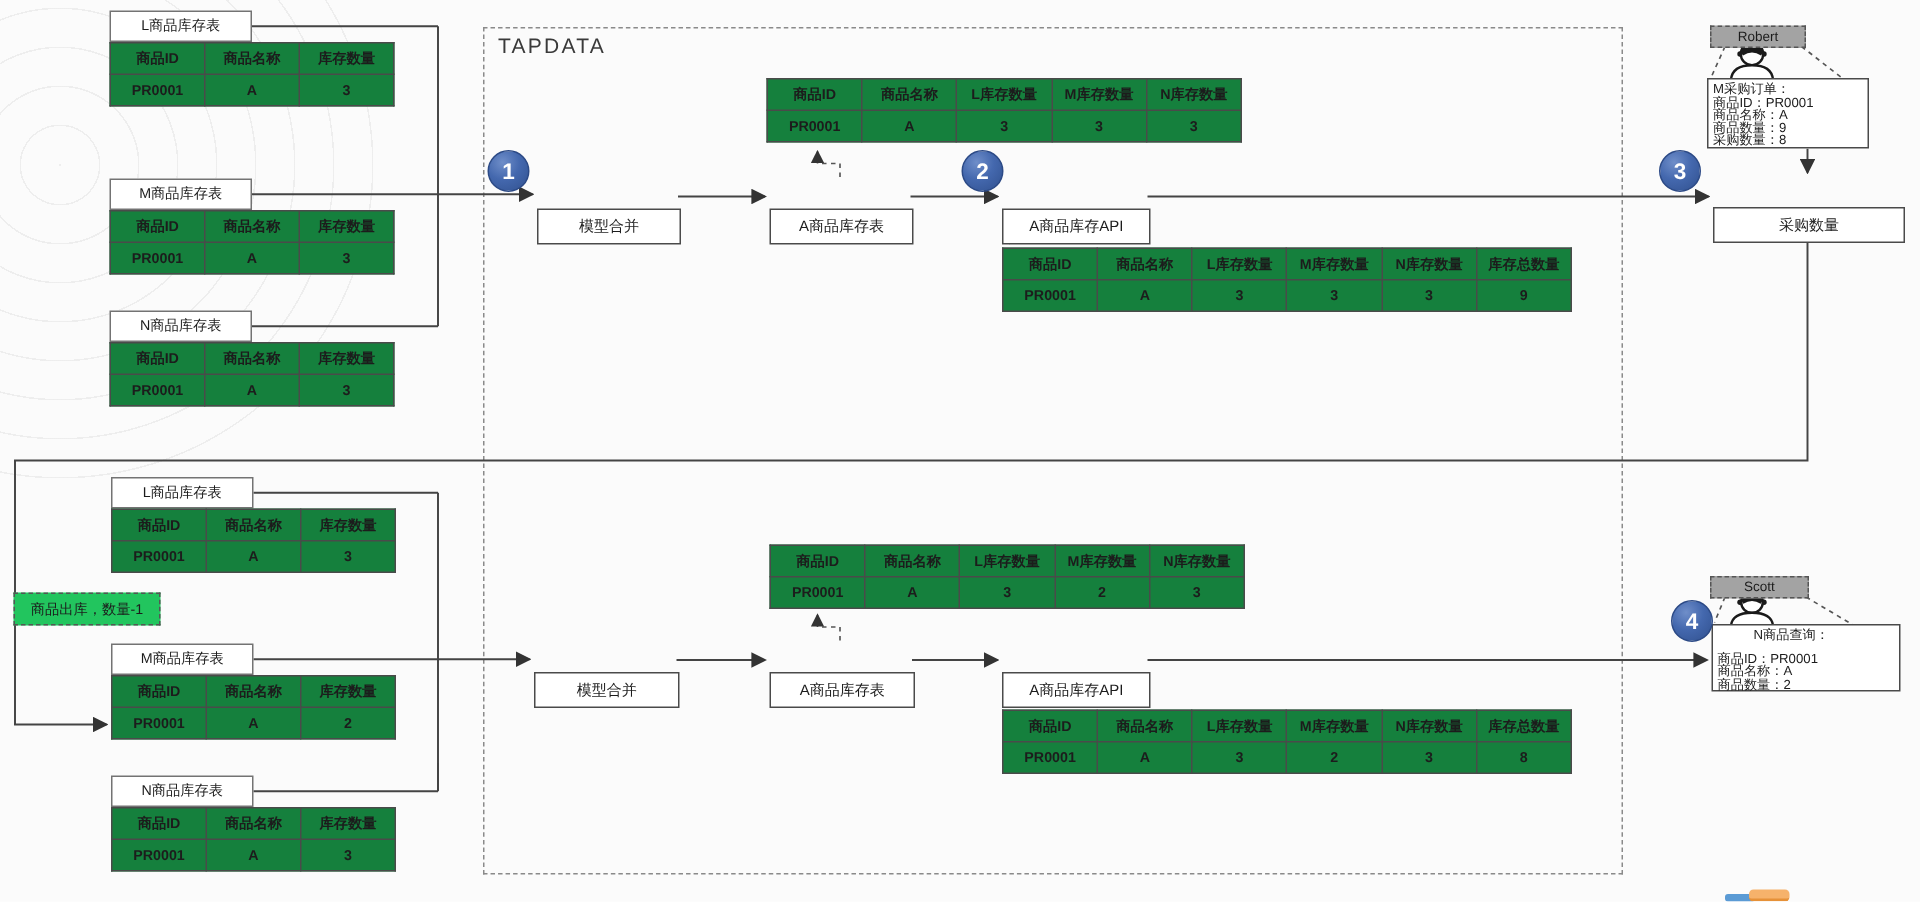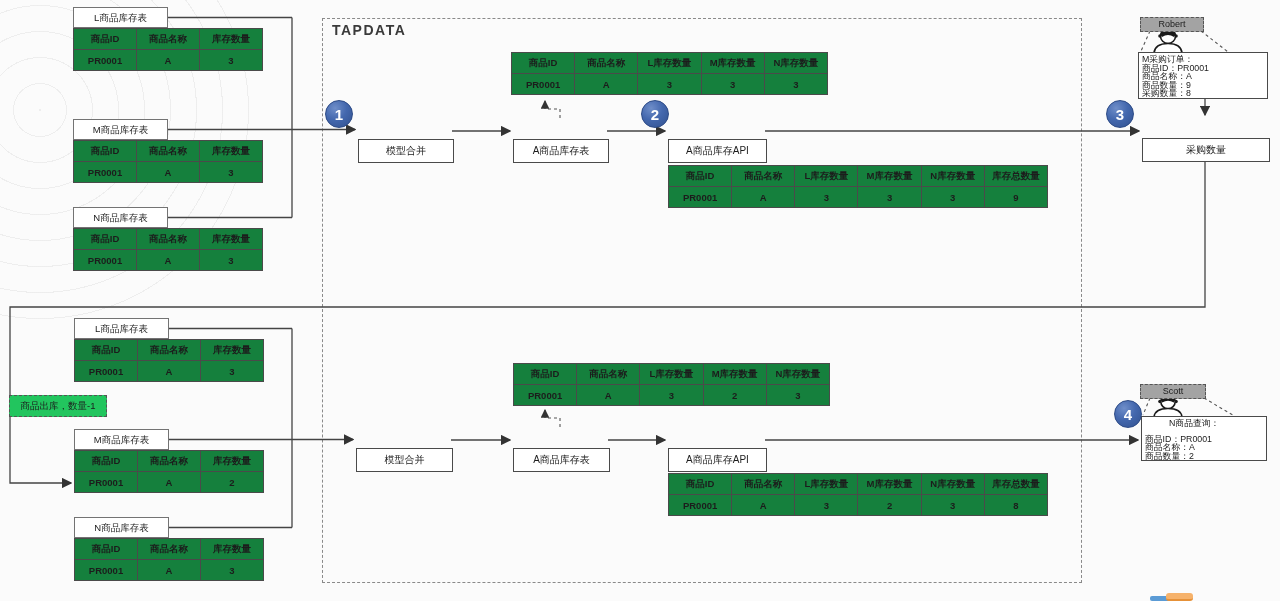--- a/index.html
+++ b/index.html
@@ -11,21 +11,21 @@
   svg.wires{position:absolute;left:0;top:0;z-index:1;}
   .ttl{position:absolute;height:19px;line-height:19px;border:1px solid #737373;background:#fff;
     text-align:center;font-size:9.5px;color:#1c1c1c;z-index:2;}
   table.dt{position:absolute;border-collapse:collapse;table-layout:fixed;background:#15803d;z-index:2;font-weight:bold;}
   table.dt td{border:1px solid #4a4a4a;text-align:center;vertical-align:middle;
     font-size:9.5px;color:#1c1c1c;height:20px;padding:0;overflow:hidden;white-space:nowrap;}
   .w190{width:190px;} .w317{width:317px;} .w380{width:380px;}
   .pbox{position:absolute;height:22px;border:1px solid #4a4a4a;background:#fff;z-index:2;
     display:flex;align-items:center;justify-content:center;font-size:10px;color:#1c1c1c;white-space:nowrap;margin-top:20px;}
   .region{position:absolute;left:322px;top:18px;width:758px;height:563px;border:1px dashed #8a8a8a;z-index:0;}
-  .region-label{position:absolute;left:332px;top:22px;font-size:14px;font-weight:bold;color:#3a3a3a;
+  .region-label{position:absolute;left:332px;top:22px;font-size:14px;font-weight:normal;color:#3a3a3a;
     letter-spacing:1.5px;z-index:2;}
   .step{position:absolute;width:28px;height:28px;border-radius:50%;z-index:3;
     background:radial-gradient(circle at 35% 28%, #6f8ec9 0%, #4468ae 45%, #31518f 100%);
     border:1px solid #2c4a86;color:#fff;font-weight:bold;font-size:15px;
     display:flex;align-items:center;justify-content:center;box-sizing:border-box;}
   .note{position:absolute;border:1px dashed #555;background:#22c55e;z-index:2;
     display:flex;align-items:center;justify-content:center;font-size:9.5px;color:#1c1c1c;white-space:nowrap;}
   .namebox{position:absolute;border:1px dashed #555;background:#a3a3a3;font-size:9px;color:#1c1c1c;
     text-align:center;height:13px;line-height:13px;z-index:3;}
   .person{position:absolute;z-index:2;}
@@ -175,21 +175,21 @@
   <div class="namebox" style="left:1140px;top:17px;width:62px">Robert</div>
   <div class="person" style="left:1147px;top:27px">
     <svg width="42" height="26" viewBox="0 0 42 26">
       <circle cx="13" cy="9" r="1.8" fill="#1a1a1a"></circle>
         <circle cx="29" cy="9" r="1.8" fill="#1a1a1a"></circle>
       <circle cx="21" cy="9" r="7.5" fill="#fff" stroke="#1a1a1a" stroke-width="1.6"></circle>
       <path d="M13.5 8 A7.5 7.5 0 0 1 28.5 8 L27 10 Q21 6 15 10 Z" fill="#1a1a1a"></path>
       <path d="M7 26 Q8 16.5 21 16.5 Q34 16.5 35 26 Z" fill="#fff" stroke="#1a1a1a" stroke-width="1.6"></path>
     </svg>
   </div>
-  <div class="info" style="left:1138px;top:52px;width:130px;height:47px">
+  <div class="info" style="left:1138px;top:52px;width:108px;height:47px">
     <div class="il">M采购订单：</div>
     <div class="il">商品ID：PR0001</div>
     <div class="il">商品名称：A</div>
     <div class="il">商品数量：9</div>
     <div class="il">采购数量：8</div>
   </div>
   <div class="step" style="left:1106px;top:100px">3</div>
   <div class="pbox" style="left:1142px;top:118px;width:126px">采购数量</div>
 
   <div class="ttl" style="left:74px;top:318px;width:93px">L商品库存表</div>

